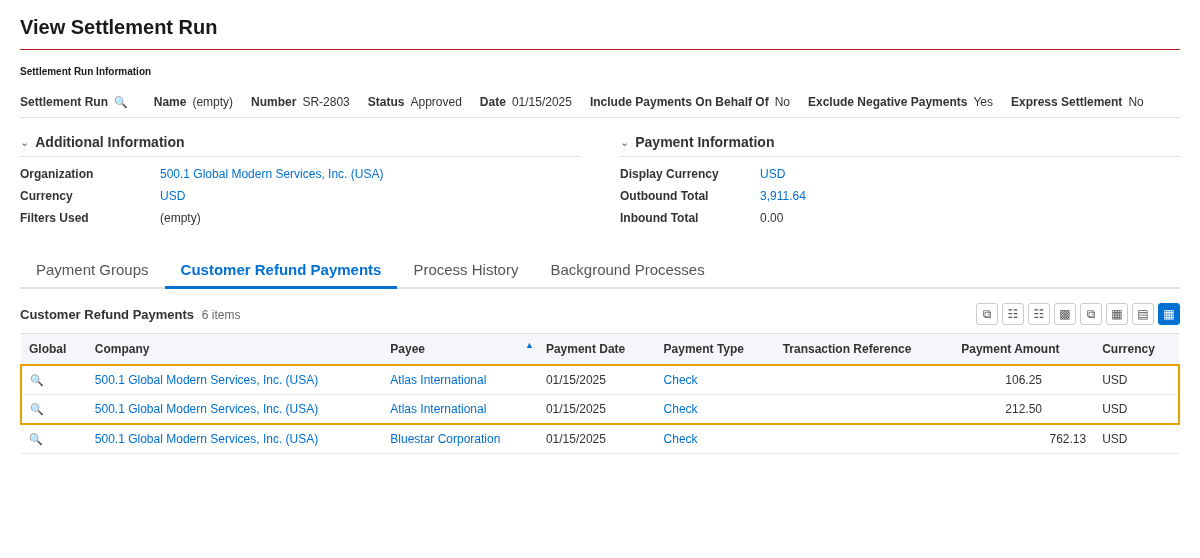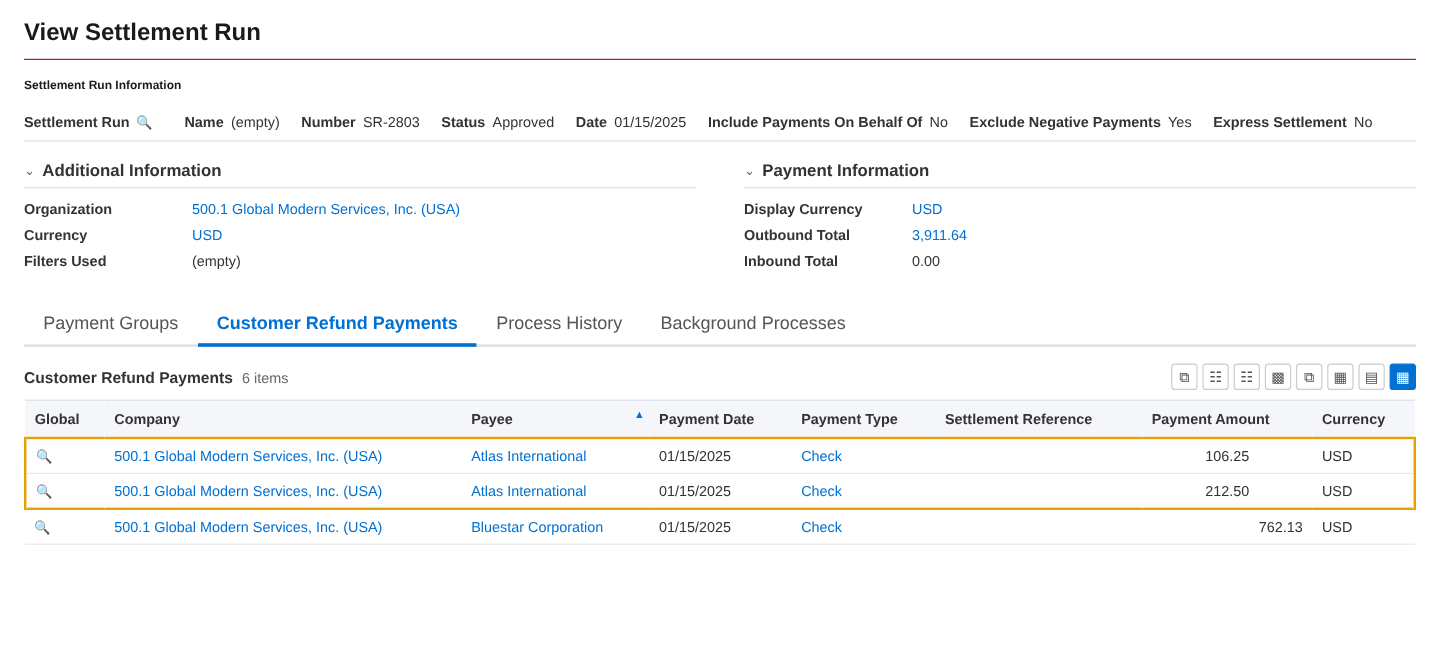--- a/index.html
+++ b/index.html
@@ -161,21 +161,21 @@
     </div>
 
     <table>
       <thead>
         <tr>
           <th>Global</th>
           <th>Company</th>
           <th>Payee <span class="sort-arrow">▲</span></th>
           <th>Payment Date</th>
           <th>Payment Type</th>
-          <th>Settlement Reference</th>
+          <th>Transaction Reference</th>
           <th>Payment Amount</th>
           <th>Currency</th>
         </tr>
       </thead>
       <tbody>
 
         <tr style="border-top: 2px solid #e8a000; border-left: 0;">
           <td style="border-left: 2px solid #e8a000;">
             <span class="row-search">🔍</span>
           </td>

